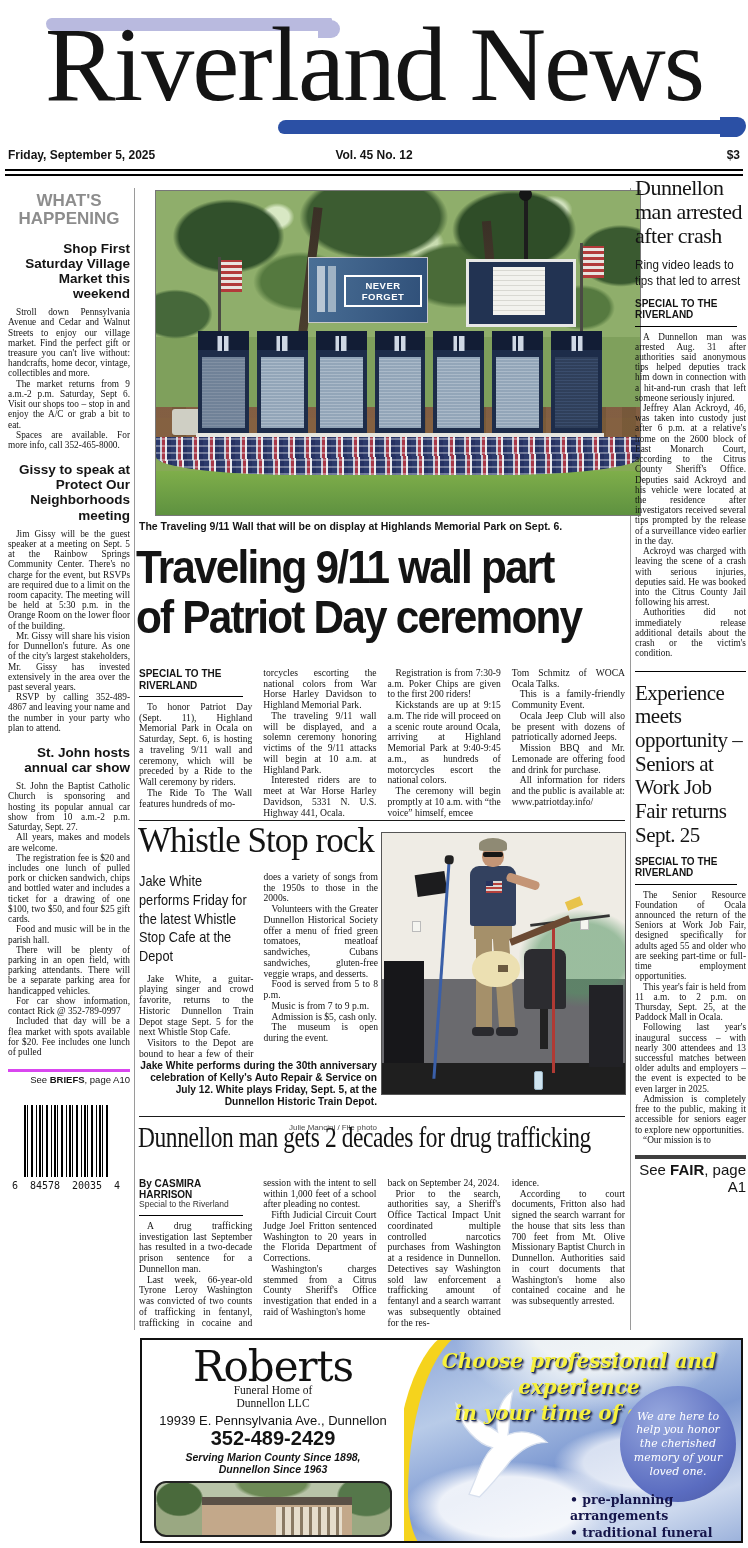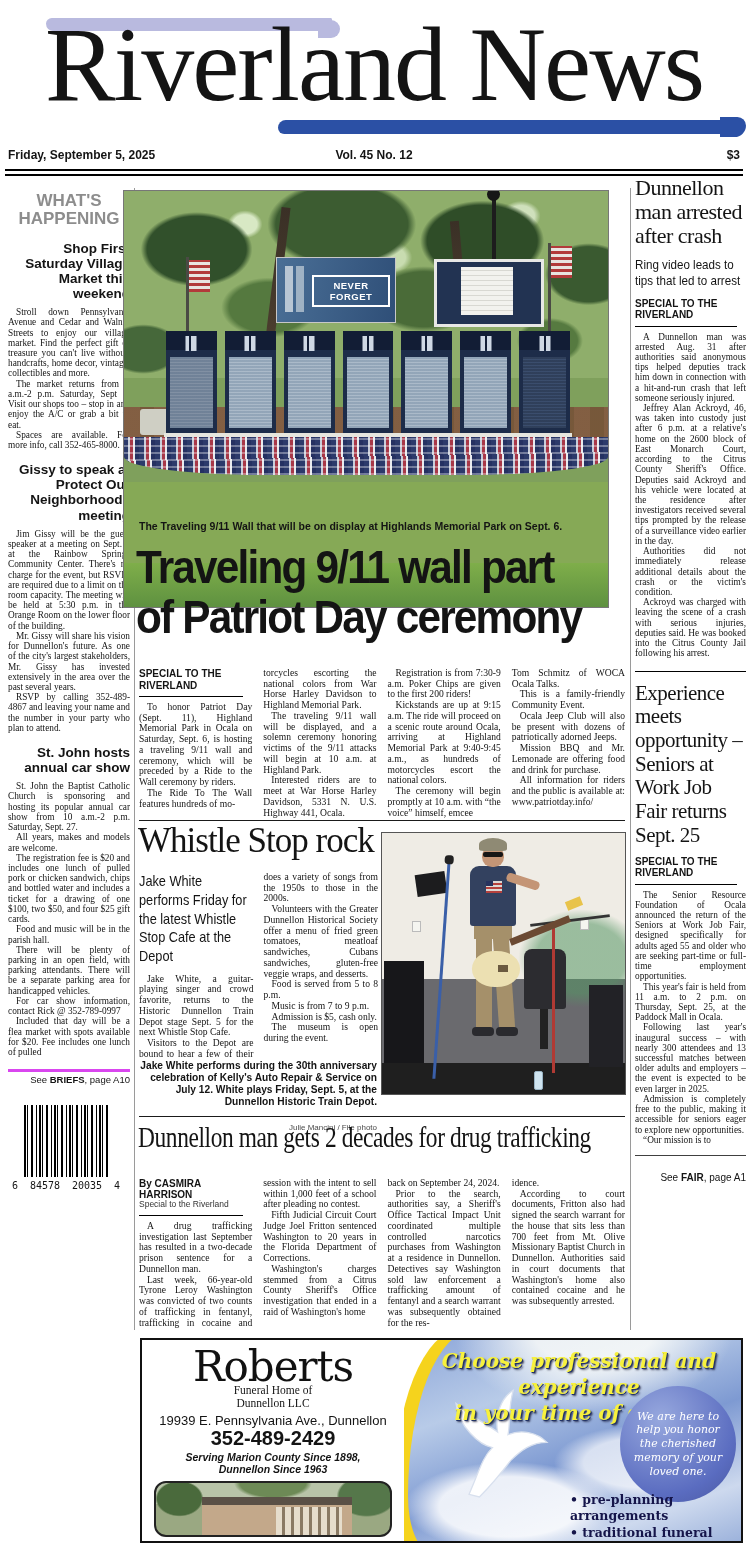--- a/index.html
+++ b/index.html
@@ -39,21 +39,21 @@
   .brief p { font-size:9.3px; line-height:1.1; text-align:justify; margin:0; text-indent:8px; }
   .rail-jump { border-top:3px solid #d946ef; margin-top:12px; padding-top:2px; text-align:right;
               font-family:"Liberation Sans", sans-serif; font-size:9.5px; }
   .barcode { position:relative; width:108px; height:86px; margin:20px 0 0 4px; }
   .bars { position:absolute; left:12px; right:10px; top:0; bottom:14px;
           background: repeating-linear-gradient(90deg,#000 0 2px,#fff 2px 3px,#000 3px 4px,#fff 4px 7px,#000 7px 9px,#fff 9px 12px,#000 12px 13px,#fff 13px 15px); }
   .bc-nums { position:absolute; left:0; right:0; bottom:0; display:flex; justify-content:space-between;
           font-family:"DejaVu Sans Mono", monospace; font-size:10px; }
 
   
-  .lead-photo { position:absolute; left:123px; top:190px; width:486px; height:418px; overflow:hidden;
+  .lead-photo { position:absolute; left:155px; top:190px; width:486px; height:326px; overflow:hidden;
       border:1px solid #777; box-sizing:border-box;
       background:
         radial-gradient(90px 60px at 15% 14%, #31502b 0 55%, transparent 62%),
         radial-gradient(120px 70px at 45% 8%, #3c5c31 0 55%, transparent 62%),
         radial-gradient(100px 65px at 74% 12%, #2f4d28 0 55%, transparent 62%),
         radial-gradient(70px 50px at 96% 20%, #3a5a30 0 55%, transparent 62%),
         radial-gradient(60px 40px at 4% 38%, #46683a 0 55%, transparent 62%),
         radial-gradient(80px 50px at 30% 28%, #55793f 0 50%, transparent 60%),
         radial-gradient(90px 55px at 62% 26%, #4a6b38 0 50%, transparent 60%),
         radial-gradient(55px 38px at 88% 36%, #567a40 0 50%, transparent 60%),
@@ -177,22 +177,22 @@
       border-bottom:1px solid #000; padding-bottom:5px; margin-bottom:5px; width:92%; text-align:left; }
 
   
   .right-rail { position:absolute; left:635px; top:176px; width:111px; }
   .rr-head { font-size:22px; line-height:1.1; letter-spacing:-.5px; font-weight:400; margin:0 0 8px; }
   .rr-head2 { font-size:21px; line-height:1.13; letter-spacing:-.5px; font-weight:400; margin:0 0 8px; }
   .rr-sub { font-family:"Liberation Sans", sans-serif; font-size:13.5px; line-height:1.22;
       width:116%; transform:scaleX(.86); transform-origin:left top; margin:0 0 8px; }
   .rr-body p { font-size:9.3px; line-height:1.1; text-align:justify; margin:0; text-indent:8px; }
   .rr-rule { border-top:1px solid #000; margin:12px 0 10px; }
-  .rr-jump { border-top:1px solid #404040; margin-top:10px; padding-top:16px; text-align:right;
-      font-family:"Liberation Sans", sans-serif; font-size:10px; }
+  .rr-jump { border-top:4px solid #404040; margin-top:10px; padding-top:2px; text-align:right;
+      font-family:"Liberation Sans", sans-serif; font-size:15px; }
 
   
   .ad { position:absolute; left:140px; top:1338px; width:603px; height:205px; border:2px solid #111;
       box-sizing:border-box; background:#fff; overflow:hidden; }
   .ad-crescent { position:absolute; left:252px; top:-10px; bottom:-10px; width:70px; background:#f5d31d;
       border-top-left-radius:120px 300px; border-bottom-left-radius:40px 100px; }
   .ad-sky { position:absolute; left:266px; top:-10px; bottom:-10px; right:-4px;
       border-top-left-radius:120px 300px; border-bottom-left-radius:40px 100px;
       background:
         radial-gradient(140px 60px at 30% 80%, rgba(255,255,255,.85) 0 50%, transparent 75%),
@@ -424,22 +424,22 @@
     </div>
   </div>
 
   <div class="right-rail">
     <div class="rr-head">Dunnellon man arrested after crash</div>
     <div class="rr-sub">Ring video leads to tips that led to arrest</div>
     <div class="byline">SPECIAL TO THE RIVERLAND</div>
     <div class="rr-body">
       <p>A Dunnellon man was arrested Aug. 31 after authorities said anonymous tips helped deputies track him down in connection with a hit-and-run crash that left someone seriously injured.</p>
       <p>Jeffrey Alan Ackroyd, 46, was taken into custody just after 6 p.m. at a relative's home on the 2600 block of East Monarch Court, according to the Citrus County Sheriff's Office. Deputies said Ackroyd and his vehicle were located at the residence after investigators received several tips prompted by the release of a surveillance video earlier in the day.</p>
+      <p>Ackroyd was charged with leaving the scene of a crash with serious injuries, deputies said. He was booked into the Citrus County Jail following his arrest.</p>
       <p>Authorities did not immediately release additional details about the crash or the victim's condition.</p>
-      <p>Ackroyd was charged with leaving the scene of a crash with serious injuries, deputies said. He was booked into the Citrus County Jail following his arrest.</p>
     </div>
     <div class="rr-rule"></div>
     <div class="rr-head2">Experience meets opportunity – Seniors at Work Job Fair returns Sept. 25</div>
     <div class="byline">SPECIAL TO THE RIVERLAND</div>
     <div class="rr-body">
       <p>The Senior Resource Foundation of Ocala announced the return of the Seniors at Work Job Fair, designed specifically for adults aged 55 and older who are seeking part-time or full-time employment opportunities.</p>
       <p>This year's fair is held from 11 a.m. to 2 p.m. on Thursday, Sept. 25, at the Paddock Mall in Ocala.</p>
       <p>Following last year's inaugural success – with nearly 300 attendees and 13 successful matches between older adults and employers – the event is expected to be even larger in 2025.</p>
       <p>Admission is completely free to the public, making it accessible for seniors eager to explore new opportunities.</p>
       <p>“Our mission is to</p>

